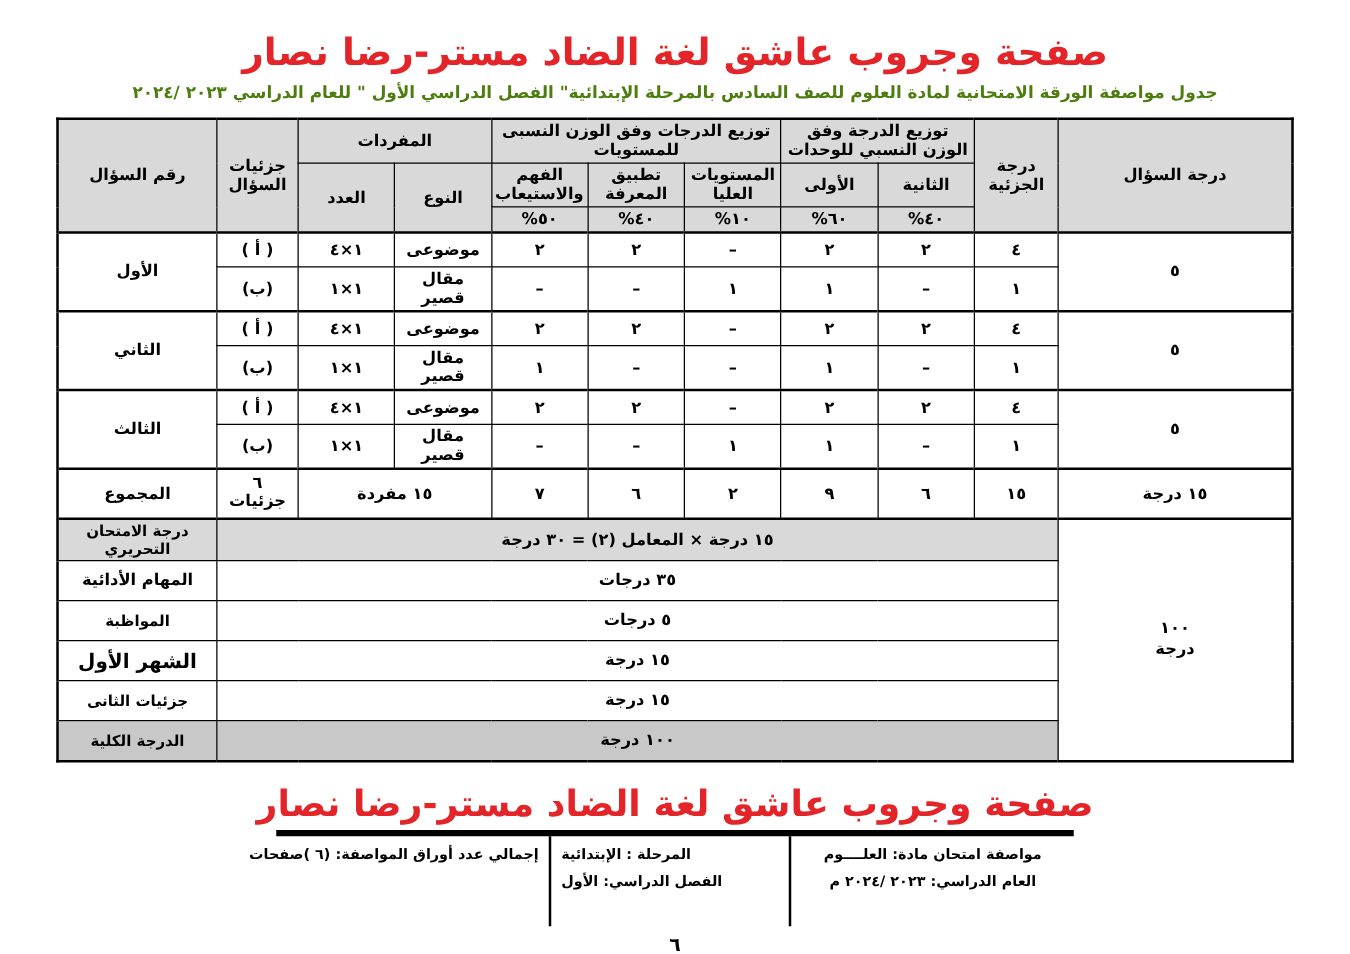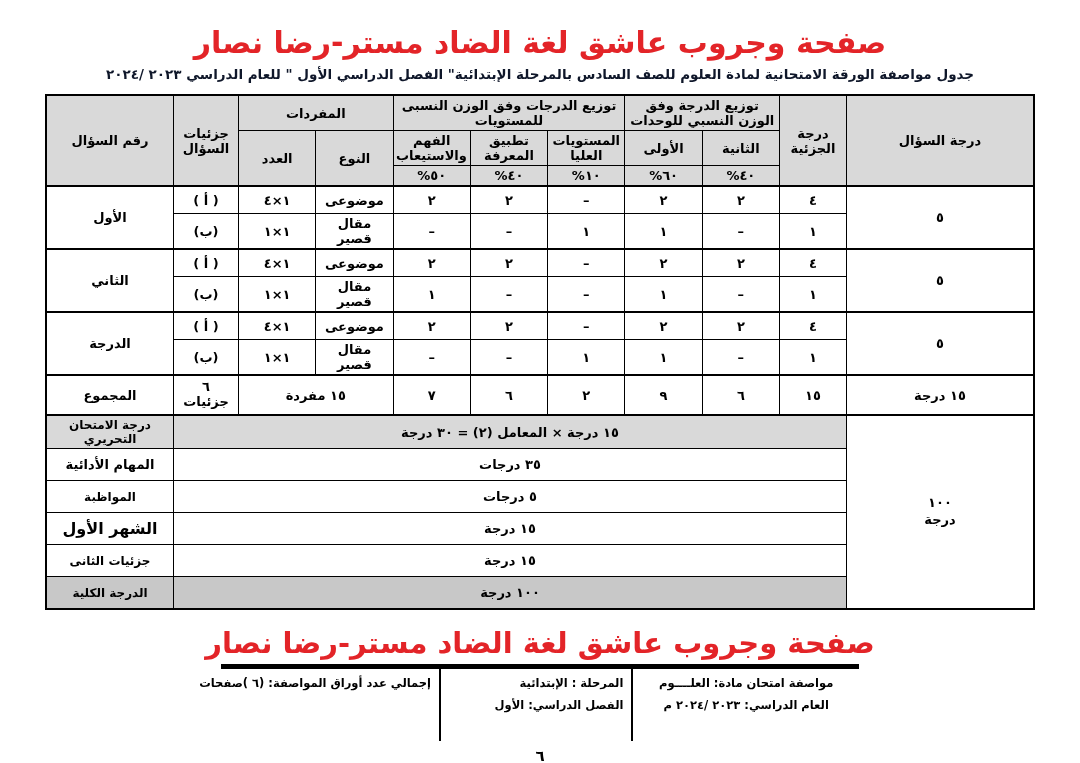--- a/index.html
+++ b/index.html
@@ -22,21 +22,21 @@
     color: #e32428;
     font-size: 30px;
     font-weight: bold;
     line-height: 1;
     padding-top: 28px;
     letter-spacing: 0px;
     white-space: nowrap;
   }
   .subtitle {
     text-align: center;
-    color: #0f172a;
+    color: #4d7c0f;
     font-size: 13.5px;
     font-weight: bold;
     padding-top: 8px;
     white-space: nowrap;
   }
 
   
   .table-wrap {
     margin: 12px auto 0 auto;
     width: 990px;
@@ -111,21 +111,21 @@
     height: 72px;
   }
   .fcol {
     font-size: 11.5px;
     font-weight: bold;
     line-height: 1.9;
     padding: 4px 8px 0 8px;
     white-space: nowrap;
   }
   .fcol-right { width: 238px; text-align: center; }
-  .fcol-mid   { width: 198px; text-align: right; border-right: 2px solid #000; border-left: 2px solid #000; }
+  .fcol-mid   { width: 198px; text-align: left; border-right: 2px solid #000; border-left: 2px solid #000; }
   .fcol-left  { width: 202px; text-align: center; }
 
   .page-number {
     text-align: center;
     font-size: 15px;
     font-weight: bold;
     margin-top: 6px;
   }
 </style>
 </head>
@@ -220,21 +220,21 @@
     <td class="num br-thick bt-thick" rowspan="2">٥</td>
     <td class="num tall bt-thick">٤</td>
     <td class="num tall bt-thick">٢</td>
     <td class="num tall bt-thick">٢</td>
     <td class="num tall bt-thick">–</td>
     <td class="num tall bt-thick">٢</td>
     <td class="num tall bt-thick">٢</td>
     <td class="tall bt-thick">موضوعى</td>
     <td class="num tall bt-thick">١×٤</td>
     <td class="num tall bt-thick">( أ )</td>
-    <td class="bl-thick bt-thick" rowspan="2">الدرجة</td>
+    <td class="bl-thick bt-thick" rowspan="2">الثالث</td>
   </tr>
   <tr>
     <td class="num tall">١</td>
     <td class="num tall">–</td>
     <td class="num tall">١</td>
     <td class="num tall">١</td>
     <td class="num tall">–</td>
     <td class="num tall">–</td>
     <td class="tall">مقال قصير</td>
     <td class="num tall">١×١</td>

